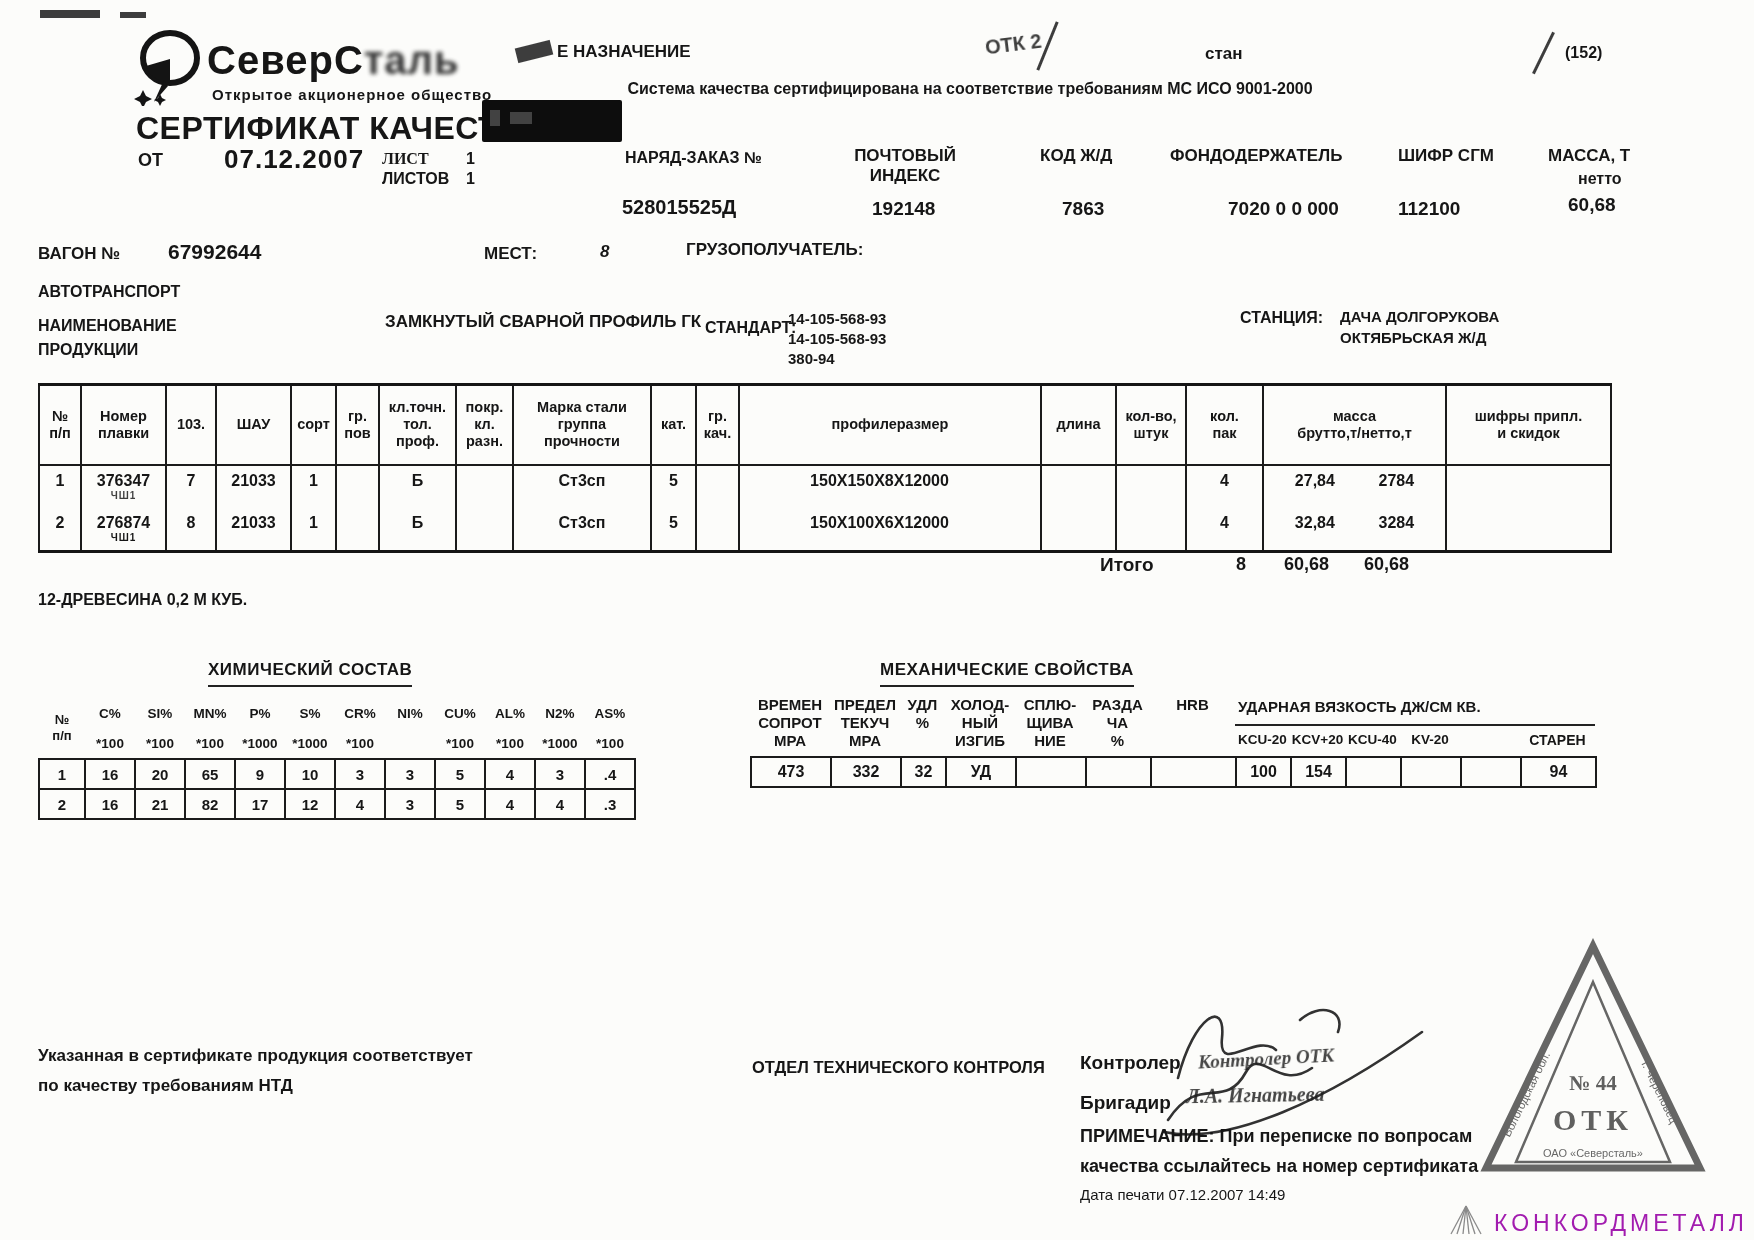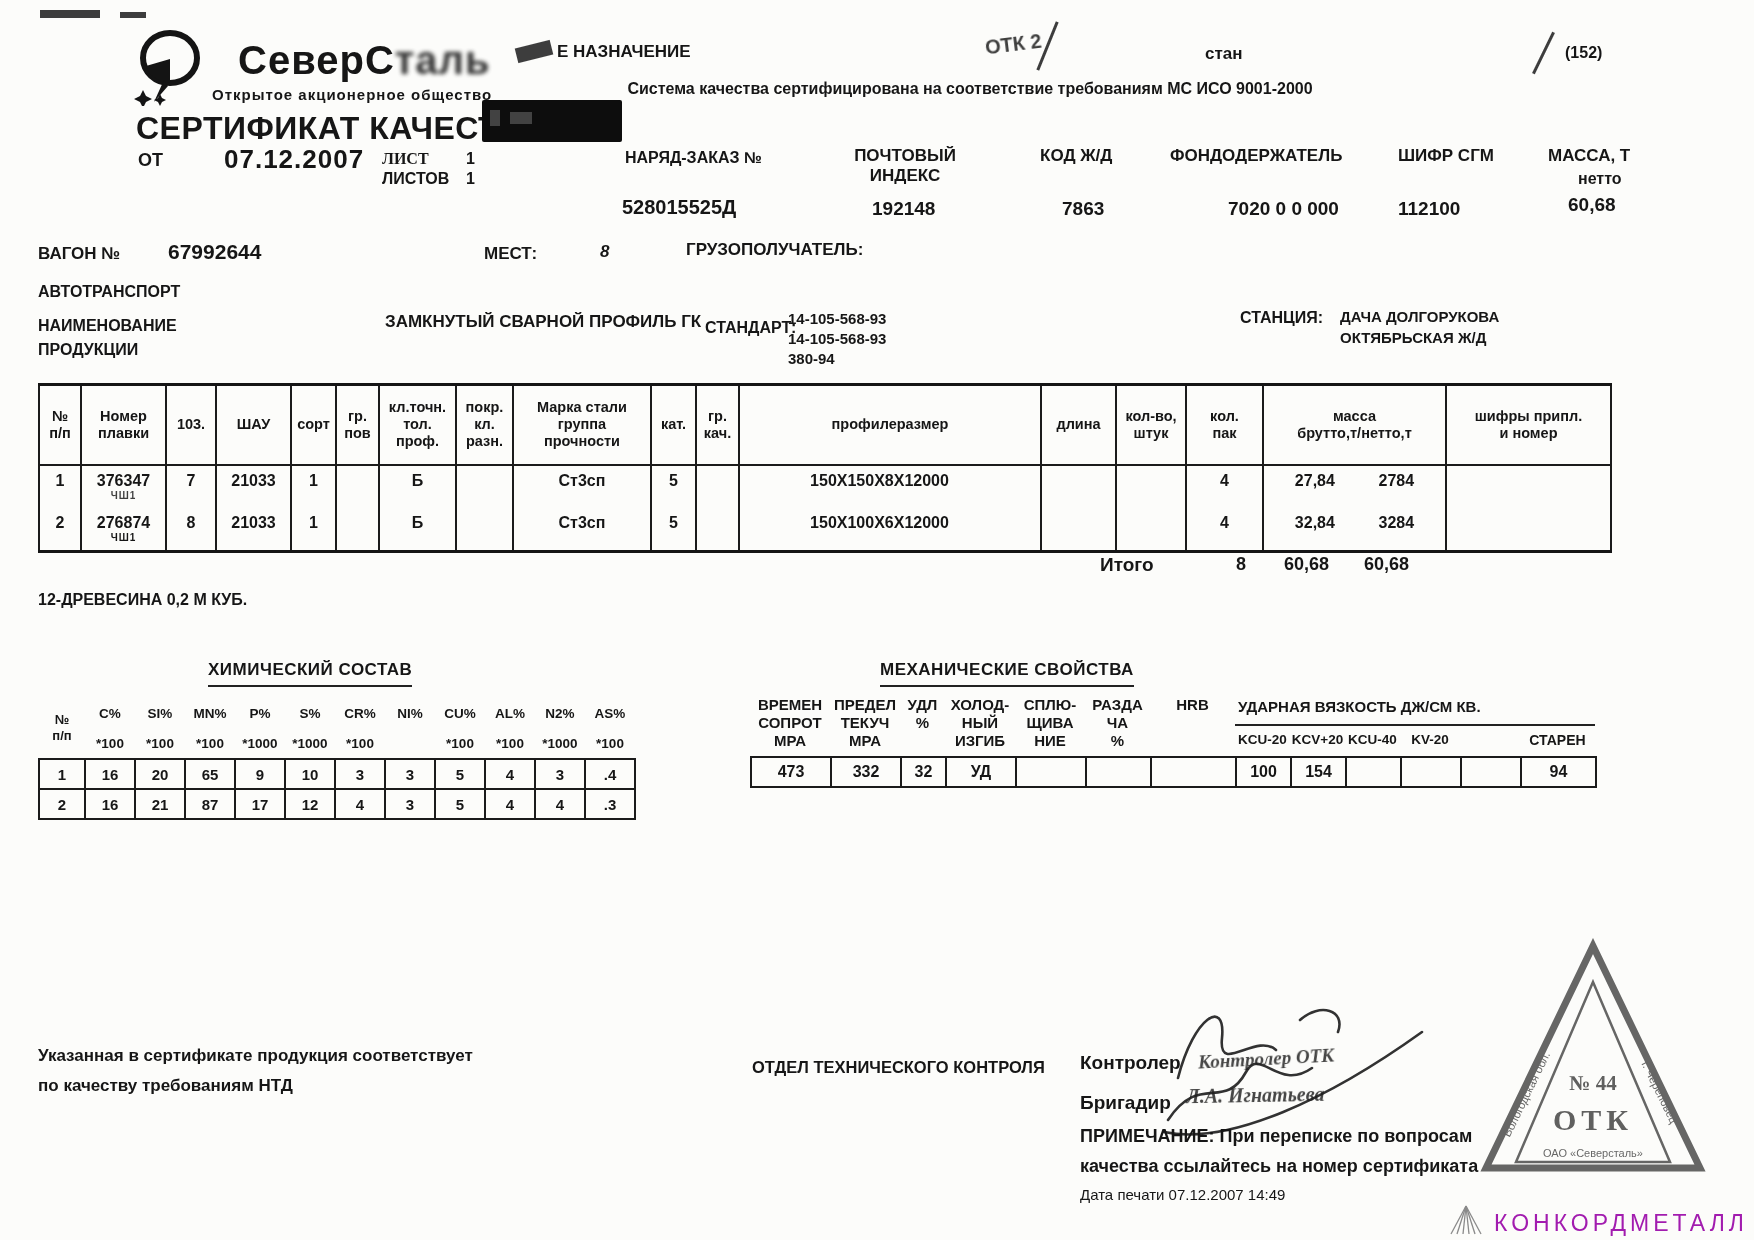--- a/index.html
+++ b/index.html
@@ -7,21 +7,21 @@
     position:relative;width:1754px;height:1240px;margin:0 auto;
     background:#fcfcfa;color:#161616;overflow:hidden;
     font-family:"Liberation Sans",sans-serif;
   }
   .abs{position:absolute;}
   .pre{white-space:pre-line;}
   .c{text-align:center;}
   .smudge{filter:blur(0.7px);opacity:.82;}
   .soft{filter:blur(0.3px);}
   
-  .brand{font-size:40px;font-weight:bold;letter-spacing:1px;margin-left:31px;}
+  .brand{font-size:40px;font-weight:bold;letter-spacing:1px;}
   .brand .tail{filter:blur(2.2px);opacity:.88;}
   .company{font-size:15px;font-weight:bold;letter-spacing:1px;}
   .cert-title{font-size:32px;font-weight:bold;letter-spacing:.5px;}
   .lbl{font-size:17px;font-weight:bold;line-height:1.2;}
   .lbl-sm{font-size:15px;font-weight:bold;}
   .val{font-size:19px;font-weight:bold;}
   .big-date{font-size:26px;font-weight:bold;letter-spacing:1px;}
   .redaction{background:#0d0d0d;border-radius:2px;}
   .redaction i{position:absolute;background:#777;opacity:.5;}
   .artifact{background:#141414;}
@@ -182,21 +182,21 @@
 кач.</th>
         <th class="pre">профилеразмер</th>
         <th class="pre">длина</th>
         <th class="pre">кол-во,
 штук</th>
         <th class="pre">кол.
 пак</th>
         <th class="pre">масса
 брутто,т/нетто,т</th>
         <th class="pre">шифры припл.
-и номер</th>
+и скидок</th>
       </tr>
     </thead>
     <tbody>
       <tr class="r1" style="height:41px;">
         <td>1</td>
         <td><span>376347</span><span class="melt-sub smudge">ЧШ1</span></td>
         <td>7</td>
         <td>21033</td>
         <td>1</td>
         <td></td>
@@ -309,21 +309,21 @@
       <td>3</td>
       <td>5</td>
       <td>4</td>
       <td>3</td>
       <td>.4</td>
     </tr>
     <tr class="d">
       <td>2</td>
       <td>16</td>
       <td>21</td>
-      <td>87</td>
+      <td>82</td>
       <td>17</td>
       <td>12</td>
       <td>4</td>
       <td>3</td>
       <td>5</td>
       <td>4</td>
       <td>4</td>
       <td>.3</td>
     </tr>
   </tbody>

